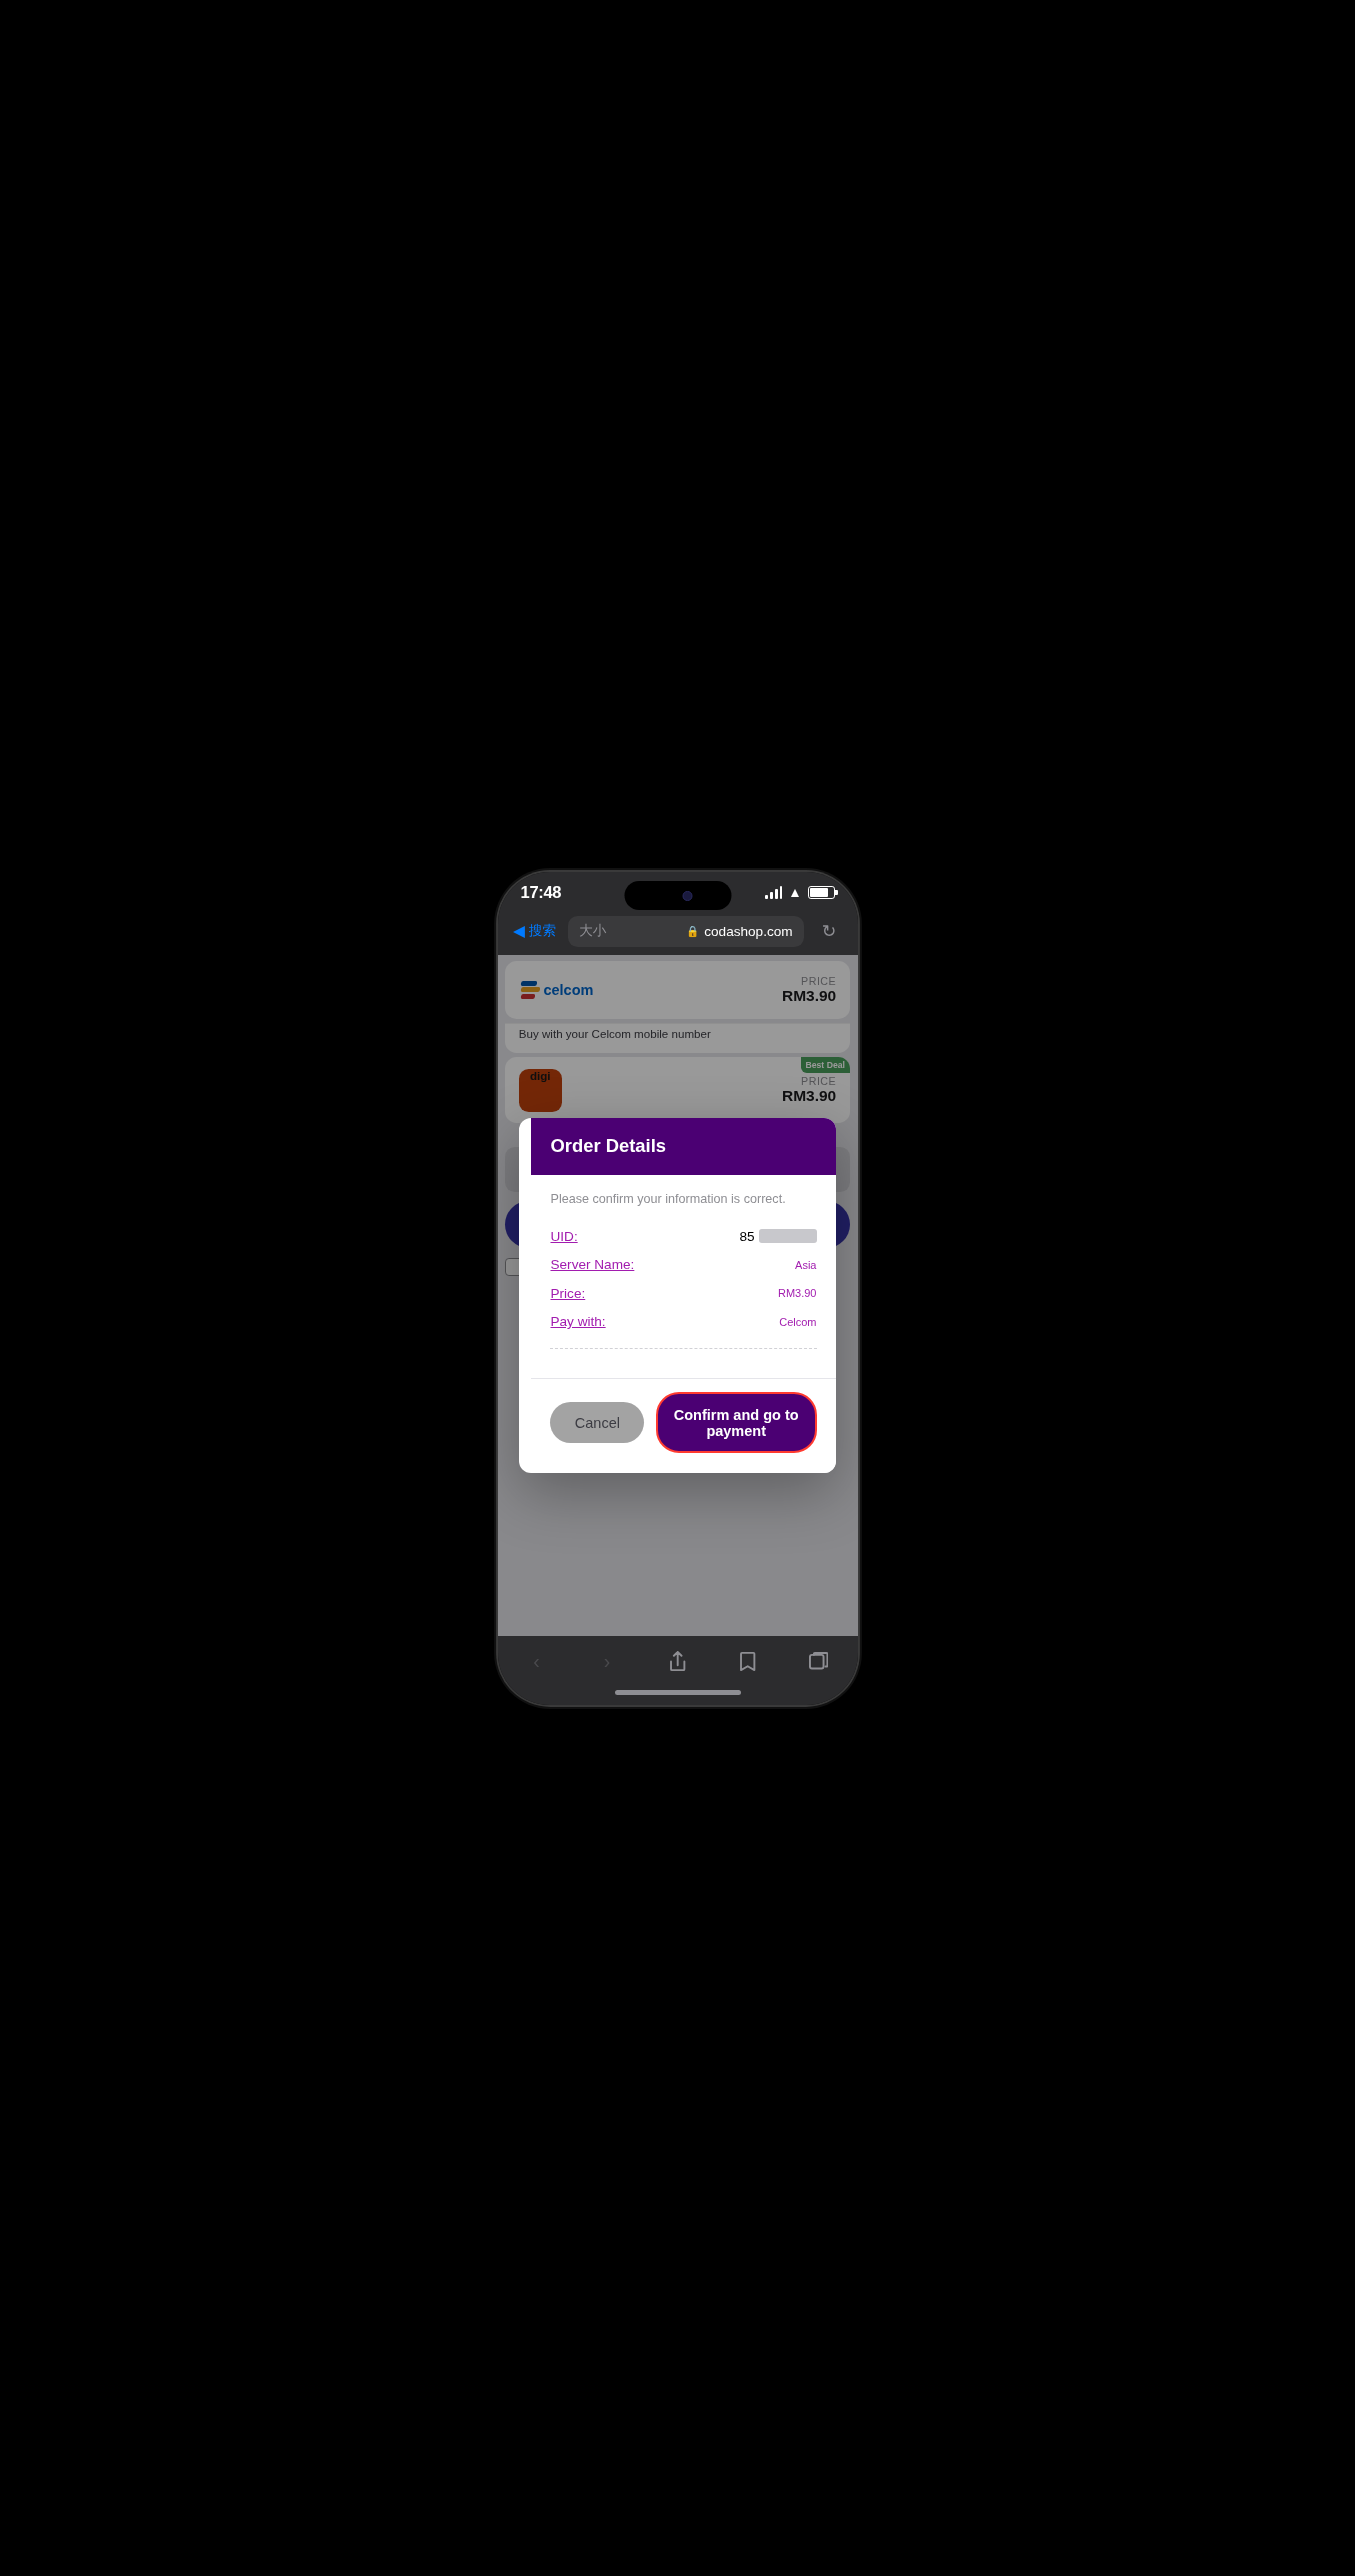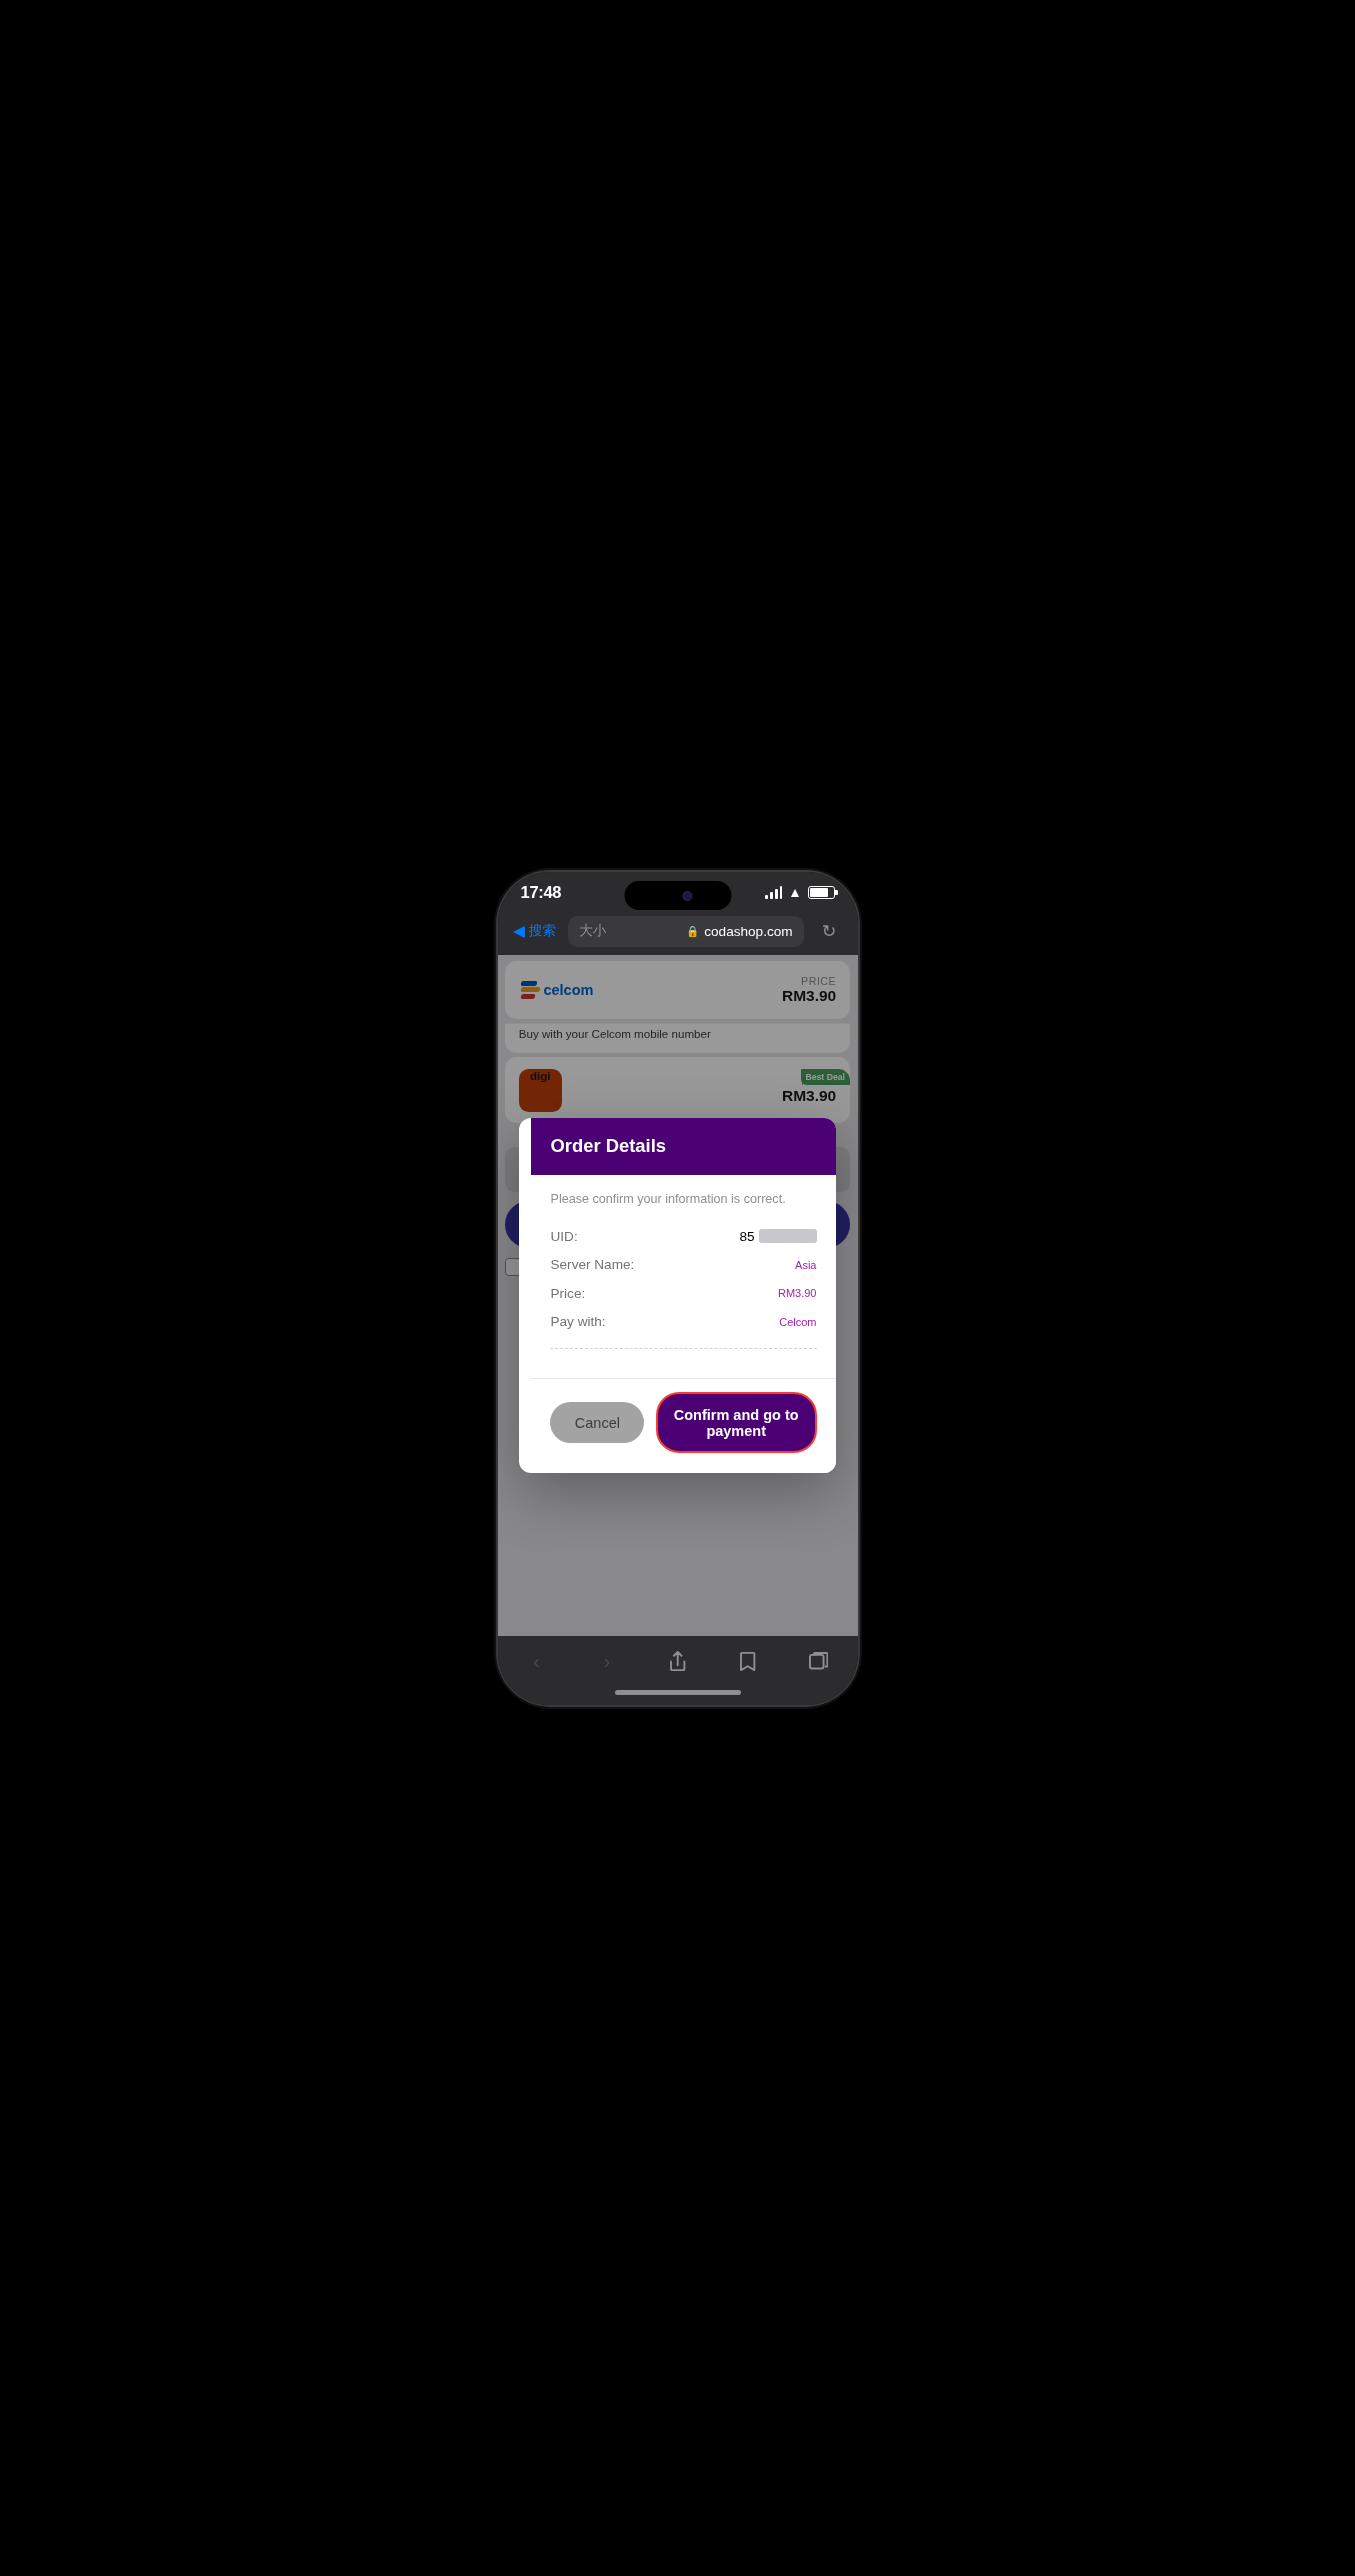--- a/index.html
+++ b/index.html
@@ -262,21 +262,21 @@
     }
 
     .price-value {
       font-size: 15.5px;
       font-weight: 600;
       color: #1c1c1e;
     }
 
     .best-deal-badge {
       position: absolute;
-      top: 12px;
+      top: 0;
       right: 0;
       background: #4a9e5c;
       color: #fff;
       font-size: 8.7px;
       font-weight: 700;
       padding: 2.9px 4.8px;
       border-radius: 0 11.6px 0 5.8px;
       transform: rotate(0deg);
     }
 
@@ -331,22 +331,23 @@
     }
 
     .order-row {
       display: flex;
       justify-content: space-between;
       align-items: center;
       padding: 6.8px 0;
     }
 
     .order-label {
-      color: #737373;
+      color: #a21caf;
       font-size: 13.6px;
+      text-decoration: underline;
     }
 
     .order-value {
       color: #a21caf;
       font-size: 11px;
       font-weight: 500;
     }
 
     .uid-value {
       display: flex;

